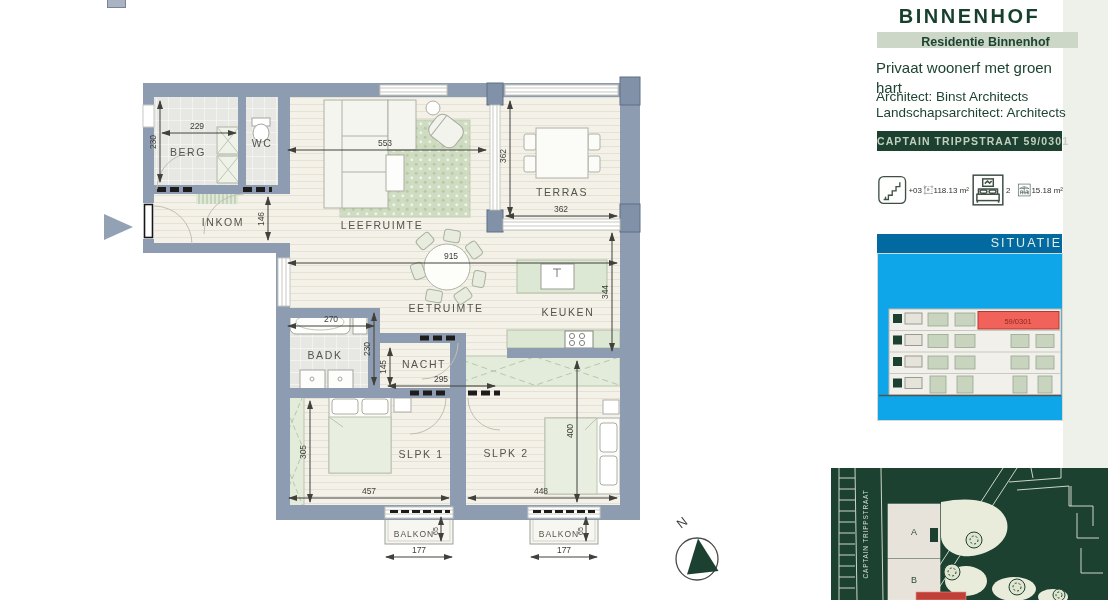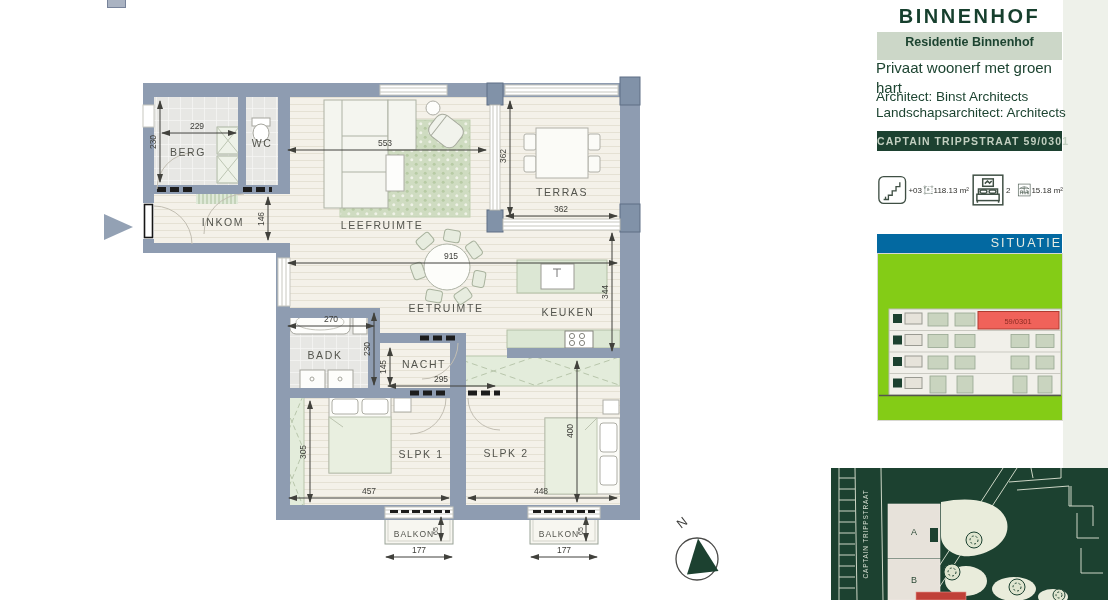--- a/index.html
+++ b/index.html
@@ -6,33 +6,33 @@
   body{width:1108px;height:600px;position:relative;overflow:hidden;
        font-family:"Liberation Sans",sans-serif;-webkit-font-smoothing:antialiased;}
   .abs{position:absolute;}
   
   .right-strip{left:1063px;top:0;width:45px;height:600px;background:#eef1ea;}
   .top-chip{left:107px;top:0;width:19px;height:8px;background:#aab3c2;border:1px solid #77839a;border-top:none;box-sizing:border-box;}
   
   .sidebar{left:876px;top:0;width:187px;height:600px;}
   .sb-title{position:absolute;left:0;top:0;width:187px;font-size:20px;font-weight:bold;
             letter-spacing:2.5px;color:#163f2d;line-height:32px;text-align:center;white-space:nowrap;}
-  .sb-subtitle{position:absolute;left:1px;top:32px;width:185px;height:28px;background:#ccd7c8;
-               color:#1d4431;font-size:12.5px;font-weight:bold;text-align:center;line-height:20px;}
+  .sb-subtitle{position:absolute;left:1px;top:32px;width:185px;height:16px;background:#ccd7c8;
+               color:#1d4431;font-size:12.5px;font-weight:bold;text-align:center;line-height:20px;padding-left:16px;}
   .sb-tagline{position:absolute;left:0;top:58px;width:187px;color:#1d4431;font-size:15px;line-height:20px;}
   .sb-arch{position:absolute;left:0;top:89px;width:190px;color:#1d4431;font-size:13.5px;line-height:16px;}
   .sb-address{position:absolute;left:1px;top:131px;width:185px;height:20px;background:#1c4130;
               color:#c2cfc0;font-size:10.5px;letter-spacing:1.1px;text-align:center;line-height:21px;white-space:nowrap;font-weight:bold;}
   .sb-stats{position:absolute;left:0;top:161px;width:187px;height:58px;display:flex;justify-content:space-between;}
   .stat{width:46px;display:flex;flex-direction:row;align-items:center;}
   .stat svg{display:block;}
   .stat .v{font-size:8px;color:#2f2f2c;margin-top:0;white-space:nowrap;}
   .sb-situatie-bar{position:absolute;left:1px;top:234px;width:185px;height:19px;background:#0369a1;
                    color:#e6ece3;font-size:12.5px;letter-spacing:2px;text-align:right;line-height:19px;}
-  .sb-situatie-panel{position:absolute;left:1px;top:253px;width:184px;height:166px;background:#84cc16;border:1px solid #d8d8d2;}
+  .sb-situatie-panel{position:absolute;left:1px;top:253px;width:184px;height:166px;background:#0ea5e9;border:1px solid #d8d8d2;}
   
   .site-map{left:831px;top:468px;width:277px;height:132px;}
   svg text{font-family:"Liberation Sans",sans-serif;}
 </style>
 </head>
 <body>
 
 <div class="abs right-strip"></div>
 
 <div class="abs top-chip"></div>

